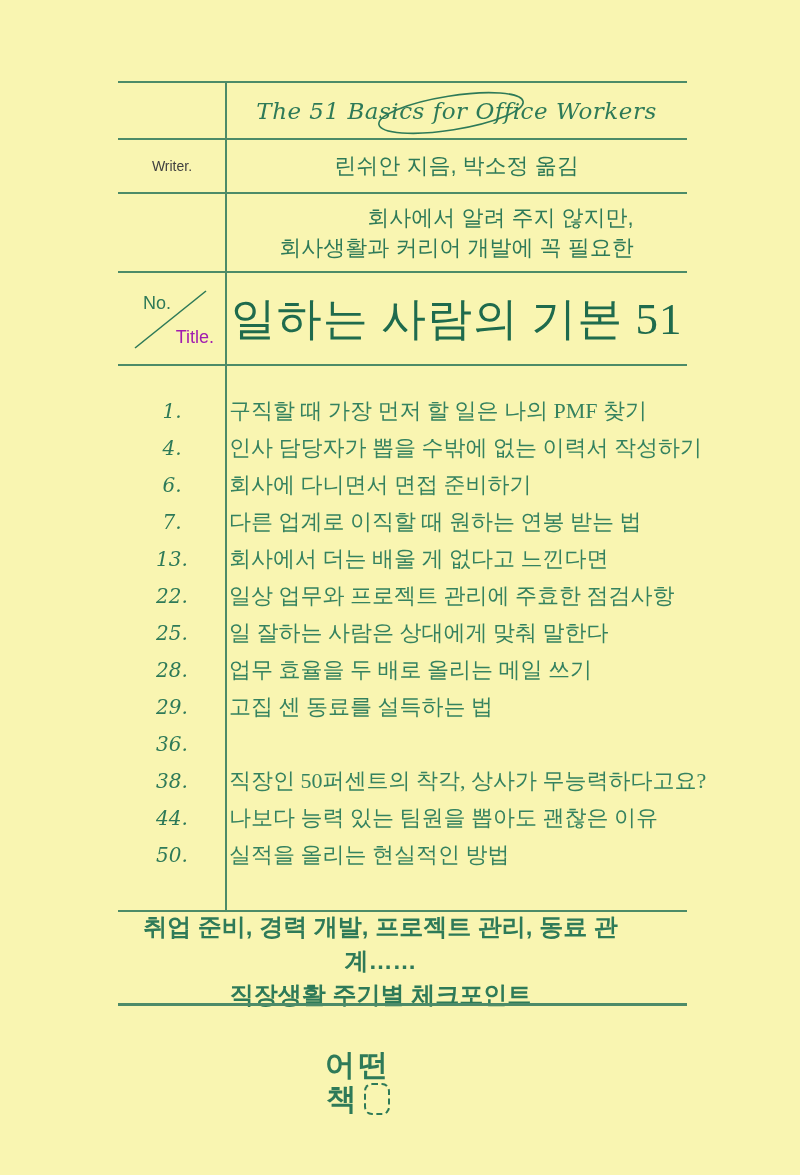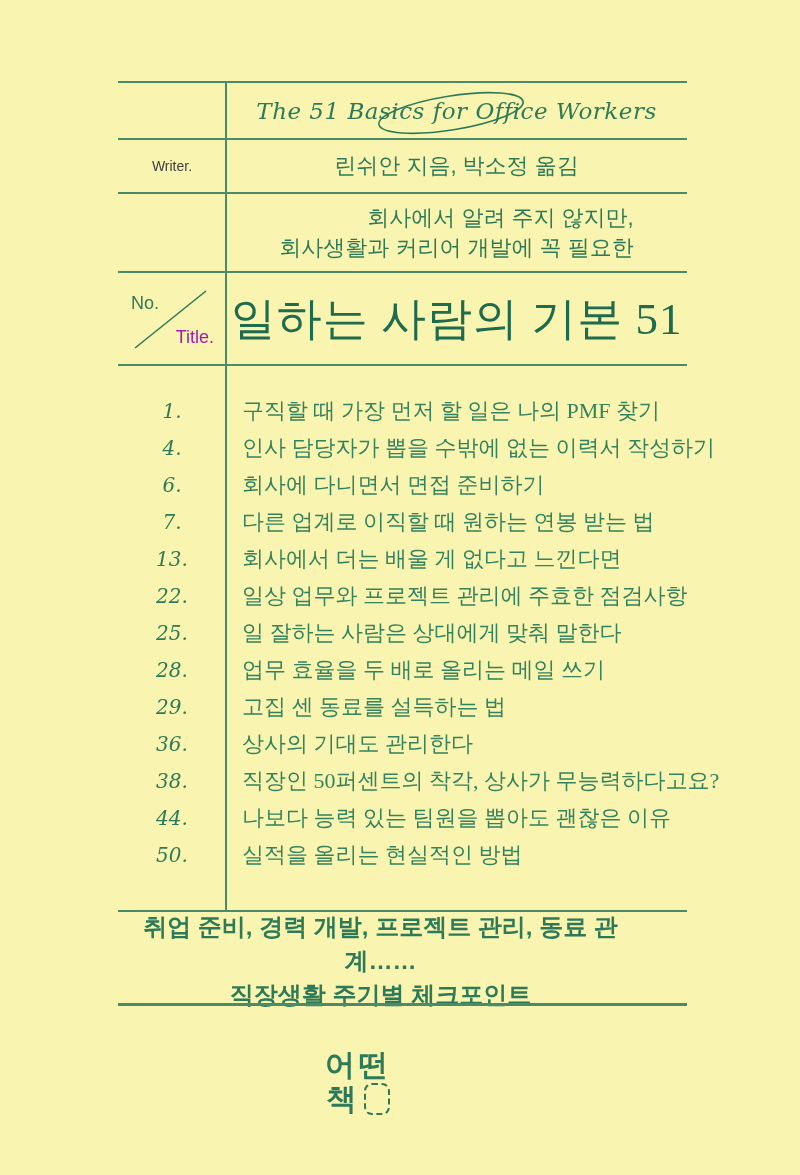--- a/index.html
+++ b/index.html
@@ -52,21 +52,21 @@
   .tagline{
     text-align:right;
     font-size:22px;
     line-height:30px;
     color:#2e7a58;
   }
 
   .row-title{height:91px;}
   .no-title-cell{width:100%;height:100%;}
   .no-label{
-    position:absolute;left:13px;top:20px;
+    position:absolute;left:25px;top:20px;
     font-size:18px;color:#2e7a58;
   }
   .title-label{
     position:absolute;right:12px;bottom:16px;
     font-size:18px;color:#a21caf;text-align:right;
   }
   .slash-svg{position:absolute;left:0;top:0;}
   .book-title{
     font-family:"Liberation Serif","DejaVu Serif",serif;
     font-weight:normal;
@@ -90,21 +90,21 @@
     align-items:center;
   }
   .item-no{
     text-align:center;
     font-family:"DejaVu Serif","Liberation Serif",serif;
     font-style:italic;
     font-size:20px;
     color:#2e7a58;
   }
   .item-text{
-    padding-left:16px;
+    padding-left:3px;
     font-family:"Liberation Serif","DejaVu Serif",serif;
     font-size:22px;
     color:#35825f;
     white-space:nowrap;
   }
 
   
   .footer-text{
     position:absolute;
     left:118px;top:910px;
@@ -237,21 +237,20 @@
           <span class="item-text">업무 효율을 두 배로 올리는 메일 쓰기</span>
         </div>
 
         <div class="list-item">
           <span class="item-no">29.</span>
           <span class="item-text">고집 센 동료를 설득하는 법</span>
         </div>
 
         <div class="list-item">
           <span class="item-no">36.</span>
-          <span class="item-text">상사의 기대도 관리한다</span>
         </div>
 
         <div class="list-item">
           <span class="item-no">38.</span>
           <span class="item-text">직장인 50퍼센트의 착각, 상사가 무능력하다고요?</span>
         </div>
 
         <div class="list-item">
           <span class="item-no">44.</span>
           <span class="item-text">나보다 능력 있는 팀원을 뽑아도 괜찮은 이유</span>

